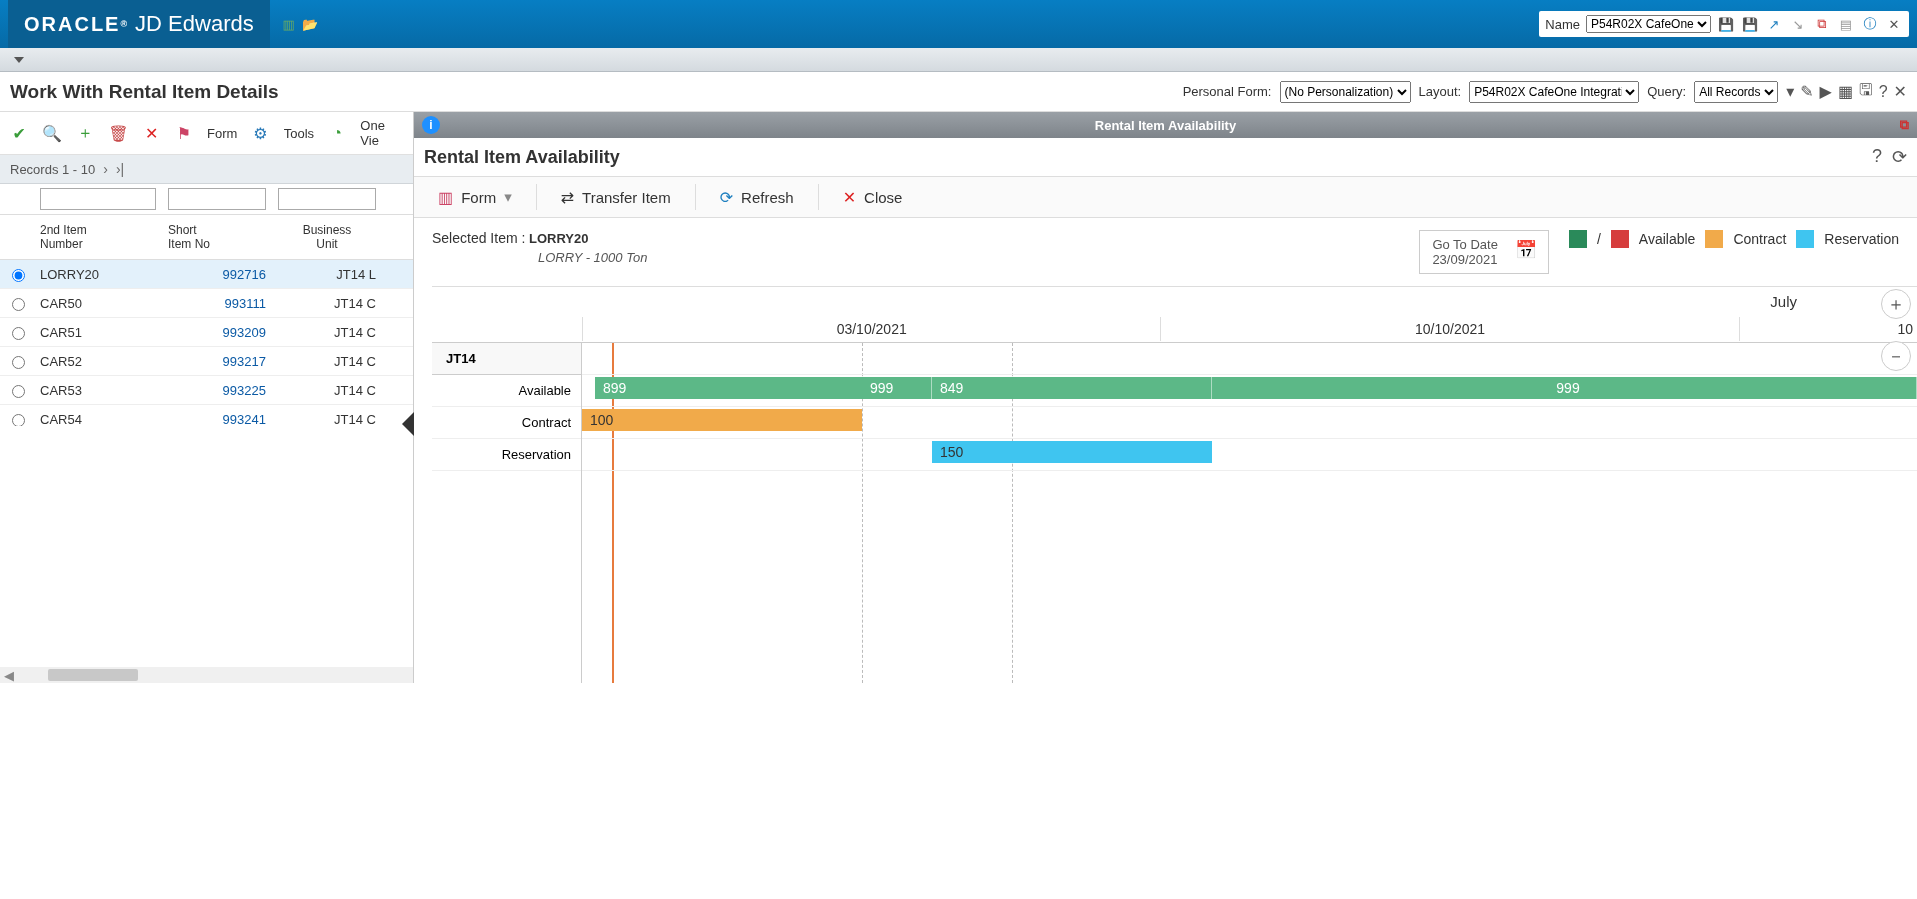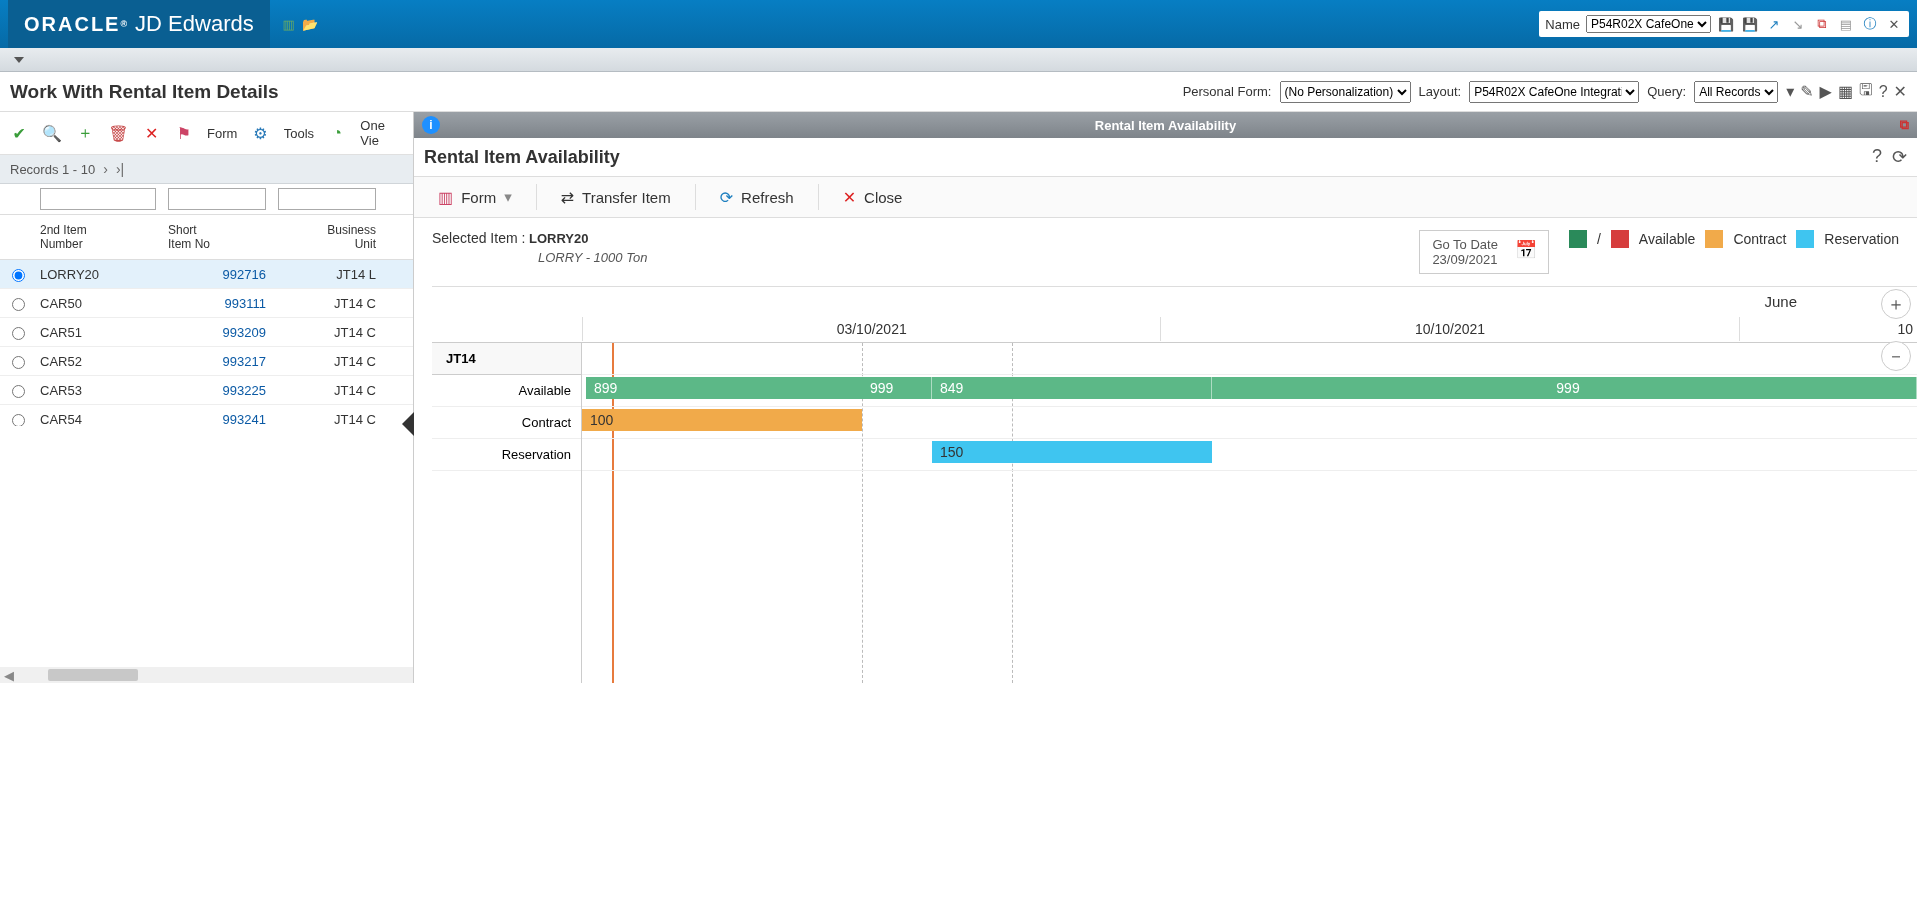--- a/index.html
+++ b/index.html
@@ -170,21 +170,21 @@
         <div class="col-a"><input style=""></div>
         <div class="col-b"><input style=""></div>
         <div class="col-c"><input style=""></div>
       </div>
       <div class="grid-labels">
         <div class="col-sel"></div>
         <div class="col-a" style="white-space:pre-line;">2nd Item
 Number</div>
         <div class="col-b" style="white-space:pre-line; text-align:left;">Short
 Item No</div>
-        <div class="col-c" style="white-space:pre-line; text-align:right;">Business
+        <div class="col-c" style="white-space:pre-line; text-align:center;">Business
 Unit</div>
       </div>
       <div id="grid-rows">
           <div class="grid-row selected">
             <div class="radio">
               <input type="radio" name="gr" checked="" style="">
             </div>
             <div class="c-a">LORRY20</div>
             <div class="c-b">992716</div>
             <div class="c-c">JT14 L</div>
@@ -300,21 +300,21 @@
         <span>Available</span>
         <span class="leg-sw" style="background:#f1aa4a;"></span>
         <span>Contract</span>
         <span class="leg-sw" style="background:#3fc5f0;"></span>
         <span>Reservation</span>
       </div>
     </div>
 
     <div class="gantt-area">
       <div class="gantt-header">
-        <span class="gantt-month" style="right:120px;">June</span>
+        <span class="gantt-month" style="right:120px;">July</span>
         <div class="gantt-dates">
           <div class="date-cell">03/10/2021</div>
           <div class="date-cell">10/10/2021</div>
           <div class="date-cell" style="flex:0.3; text-align:right; padding-right:4px;">10</div>
         </div>
         <div class="zoom-ctrl">
           <div class="zoom-btn">＋</div>
           <div class="zoom-btn">－</div>
         </div>
       </div>
@@ -327,21 +327,21 @@
           <div class="rl">Reservation</div>
         </div>
         <div class="bars-area">
           <div class="today-line" style="left:30px;"></div>
           <div class="dashed-line" style="left:280px;"></div>
           <div class="dashed-line" style="left:430px;"></div>
 
           <div class="bar-row"></div>
 
           <div class="bar-row">
-            <div class="bar-seg" style="left:4px; width:280px;">899</div>
+            <div class="bar-seg" style="left:13px; width:280px;">899</div>
             <div class="bar-seg" style="left:280px; width:70px;">999</div>
             <div class="bar-seg" style="left:350px; width:280px;">849</div>
             <div class="bar-seg" style="left:630px; right:0; width:auto;">
                 <span style="margin:0 auto;">999</span>
               </div>
           </div>
 
           <div class="bar-row">
             <div class="bar orange" style="left:0; width:280px;">100</div>
           </div>

